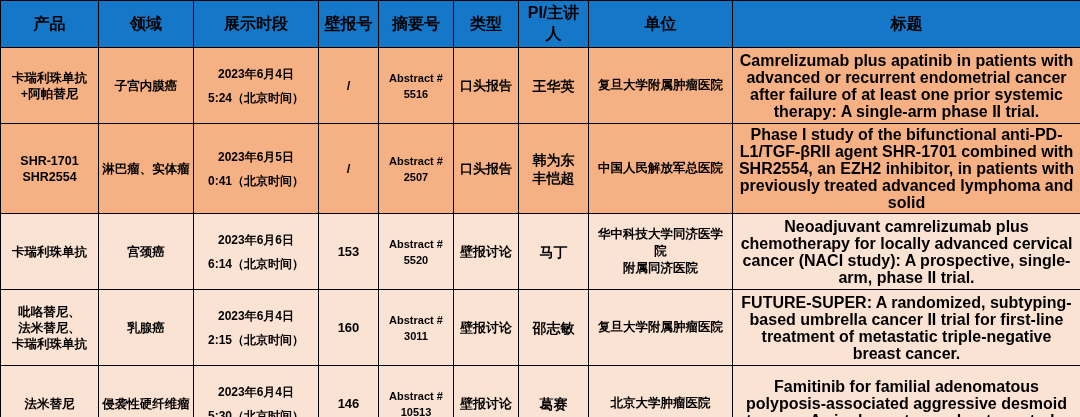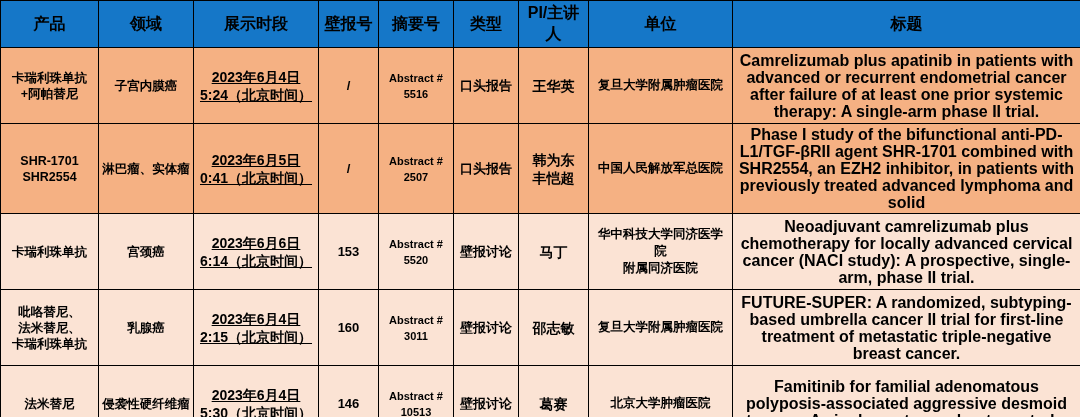--- a/index.html
+++ b/index.html
@@ -34,21 +34,21 @@
     background: #1577C8;
     color: #000000;
     font-size: 16px;
     height: 37px;
     border-color: #000000;
   }
   tr.row { height: 76px; }
   tr.row-dark td { background: #F5B183; }
   tr.row-light td { background: #FBE3D4; }
   td.c-product, td.c-field { font-size: 12.5px; line-height: 16px; }
-  td.c-time { font-size: 14px; line-height: 18px; text-decoration: underline; }
+  td.c-time { font-size: 12px; line-height: 24px; }
   td.c-poster { font-size: 13px; }
   td.c-abstract { font-size: 11px; line-height: 16px; }
   td.c-type { font-size: 13px; margin-top: 39px; }
   td.c-pi { font-size: 14px; line-height: 18px; }
   td.c-inst { font-size: 12.5px; line-height: 17px; margin-top: 32px; }
   td.c-title {
     text-align: left;
     font-size: 16px;
     line-height: 17px;
     padding: 2px 6px;

